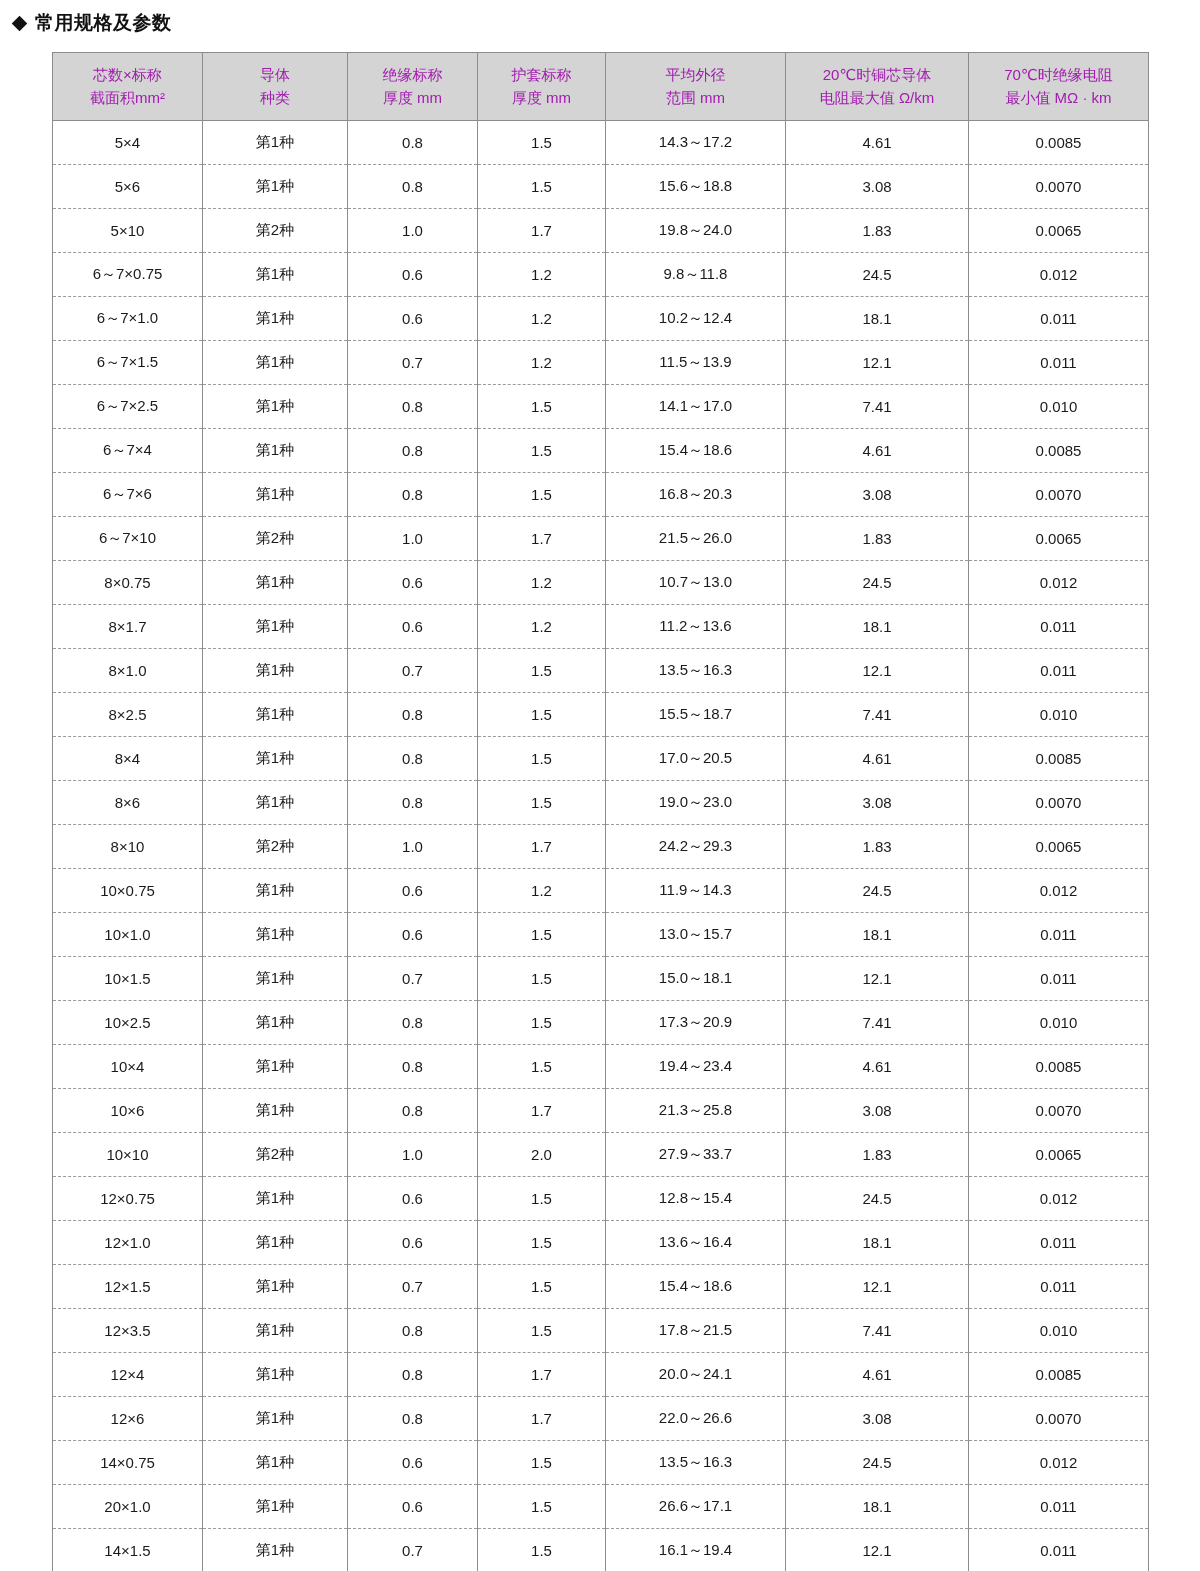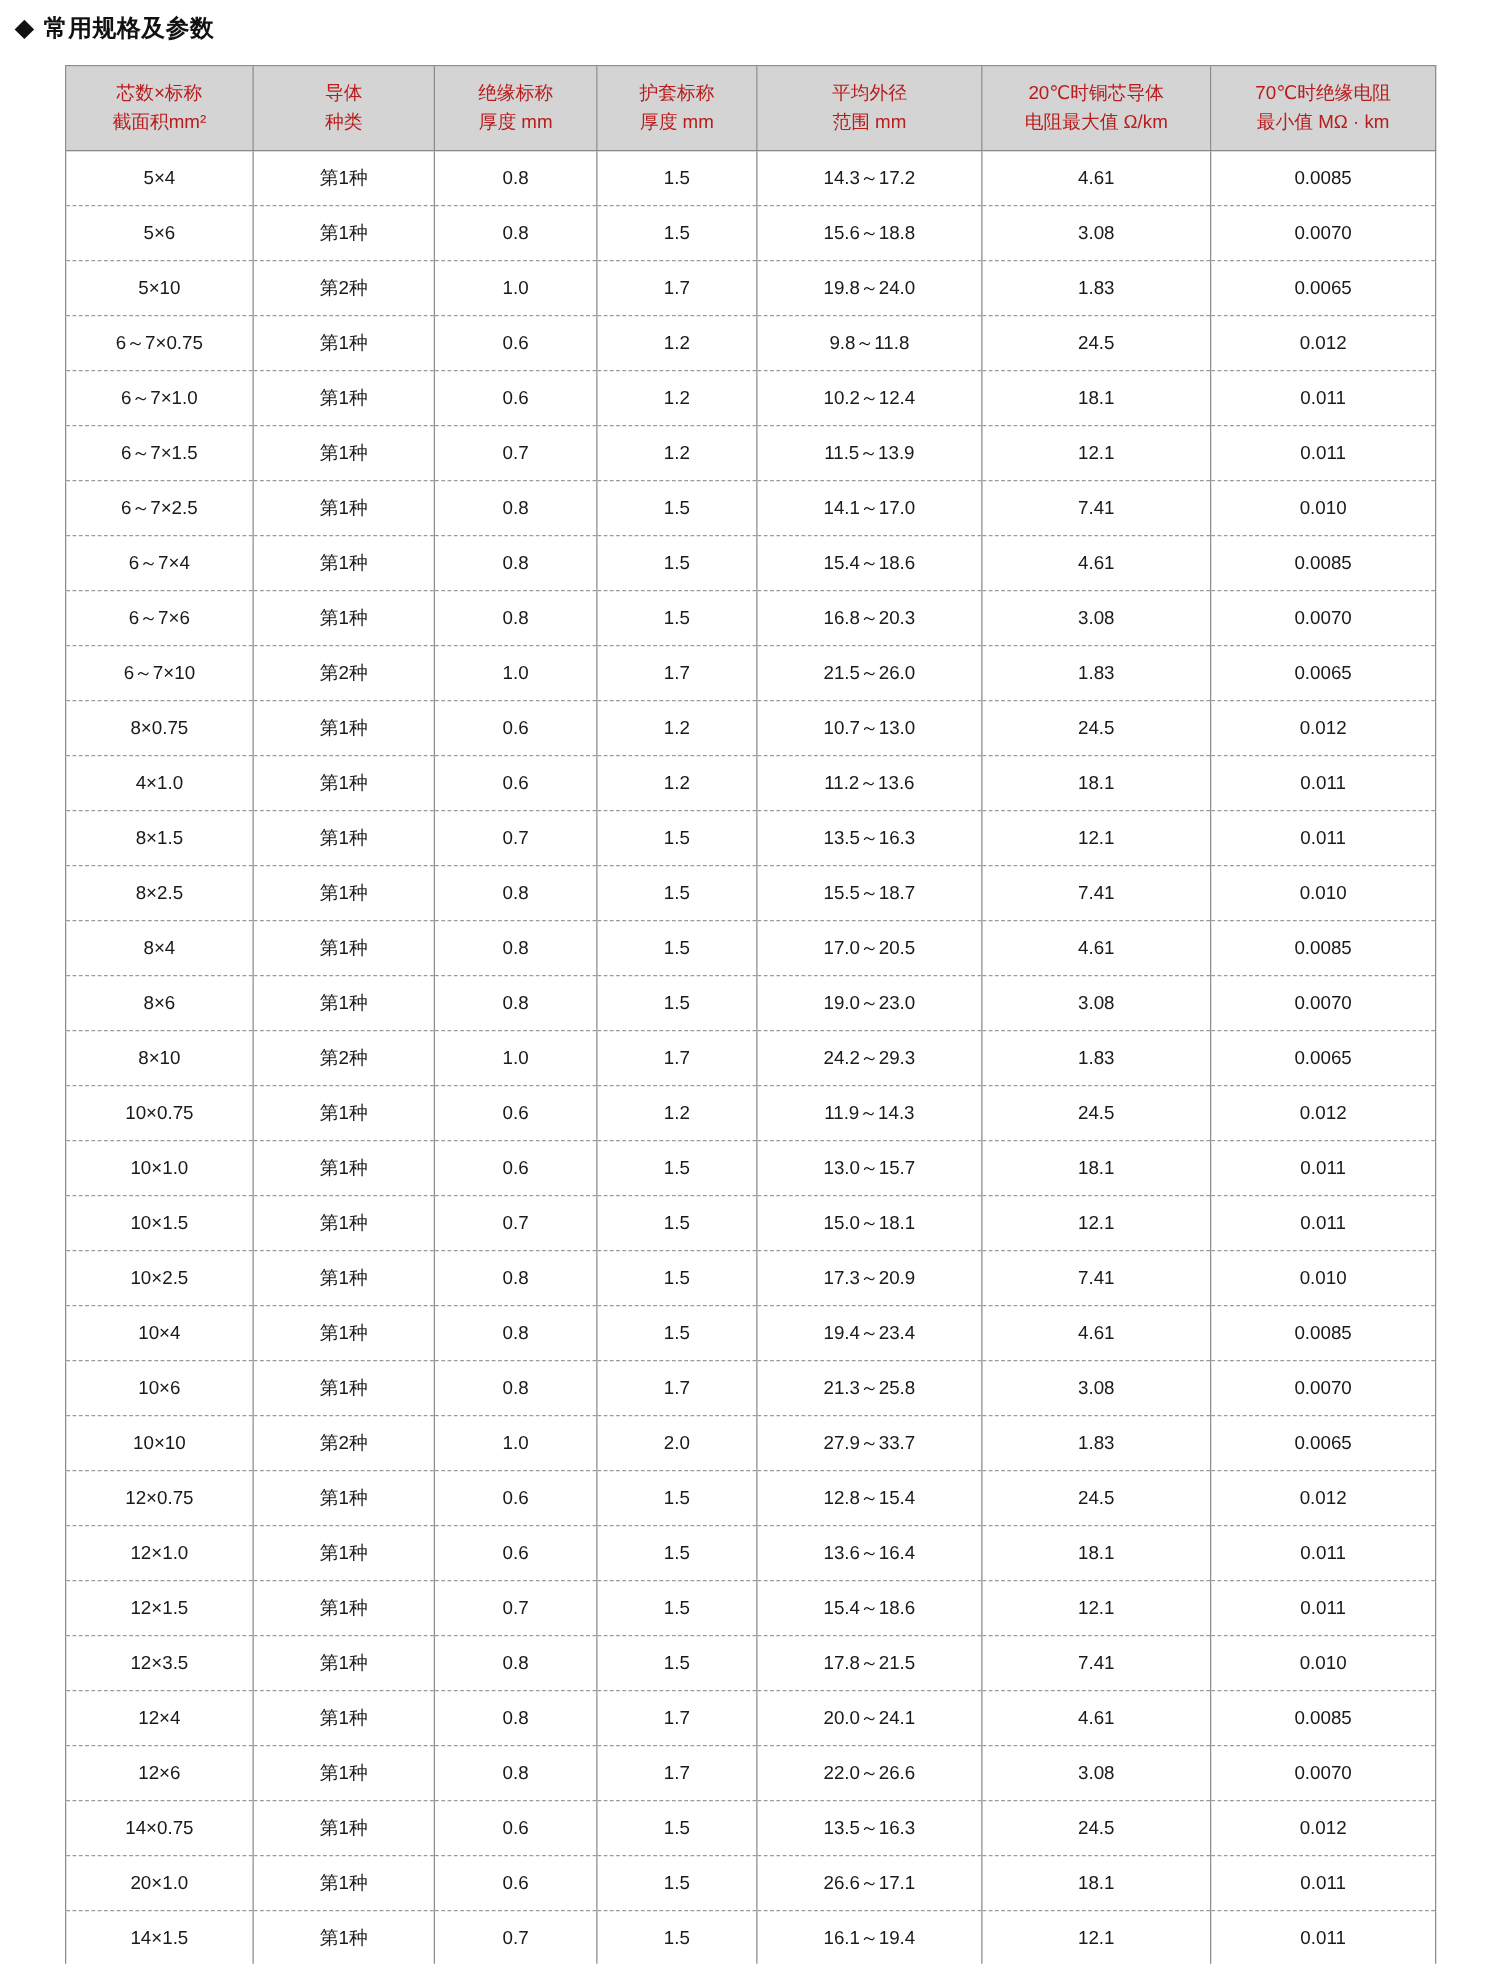--- a/index.html
+++ b/index.html
@@ -53,21 +53,21 @@
   table.spec-table col.c1 { width: 145px; }
   table.spec-table col.c2 { width: 130px; }
   table.spec-table col.c3 { width: 128px; }
   table.spec-table col.c4 { width: 180px; }
   table.spec-table col.c5 { width: 183px; }
   table.spec-table col.c6 { width: 180px; }
 
   table.spec-table thead th {
     background: #d4d4d4;
     border: 1px solid #8c8c8c;
-    color: #b91c1c;
+    color: #a21caf;
     font-weight: normal;
     font-size: 15px;
     line-height: 1.5;
     padding: 11px 4px;
     text-align: center;
     vertical-align: middle;
   }
   table.spec-table thead th .hl {
     display: block;
     white-space: nowrap;
@@ -237,30 +237,30 @@
           <tr>
             <td>8×0.75</td>
             <td>第1种</td>
             <td>0.6</td>
             <td>1.2</td>
             <td>10.7～13.0</td>
             <td>24.5</td>
             <td>0.012</td>
           </tr>
           <tr>
-            <td>4×1.0</td>
+            <td>8×1.7</td>
             <td>第1种</td>
             <td>0.6</td>
             <td>1.2</td>
             <td>11.2～13.6</td>
             <td>18.1</td>
             <td>0.011</td>
           </tr>
           <tr>
-            <td>8×1.5</td>
+            <td>8×1.0</td>
             <td>第1种</td>
             <td>0.7</td>
             <td>1.5</td>
             <td>13.5～16.3</td>
             <td>12.1</td>
             <td>0.011</td>
           </tr>
           <tr>
             <td>8×2.5</td>
             <td>第1种</td>

